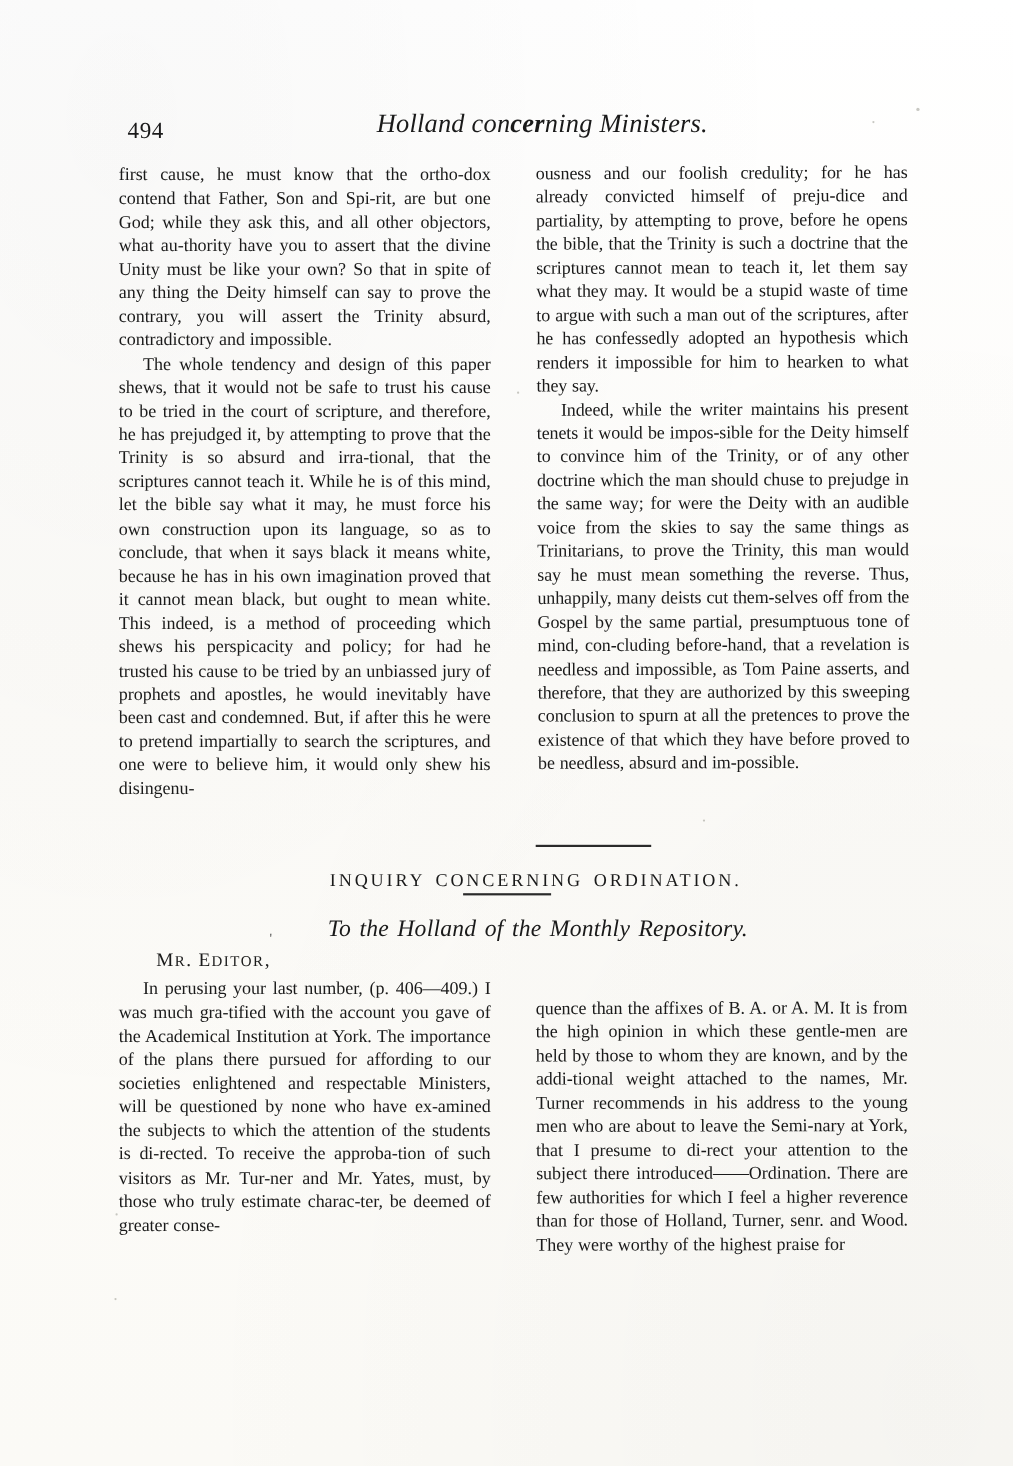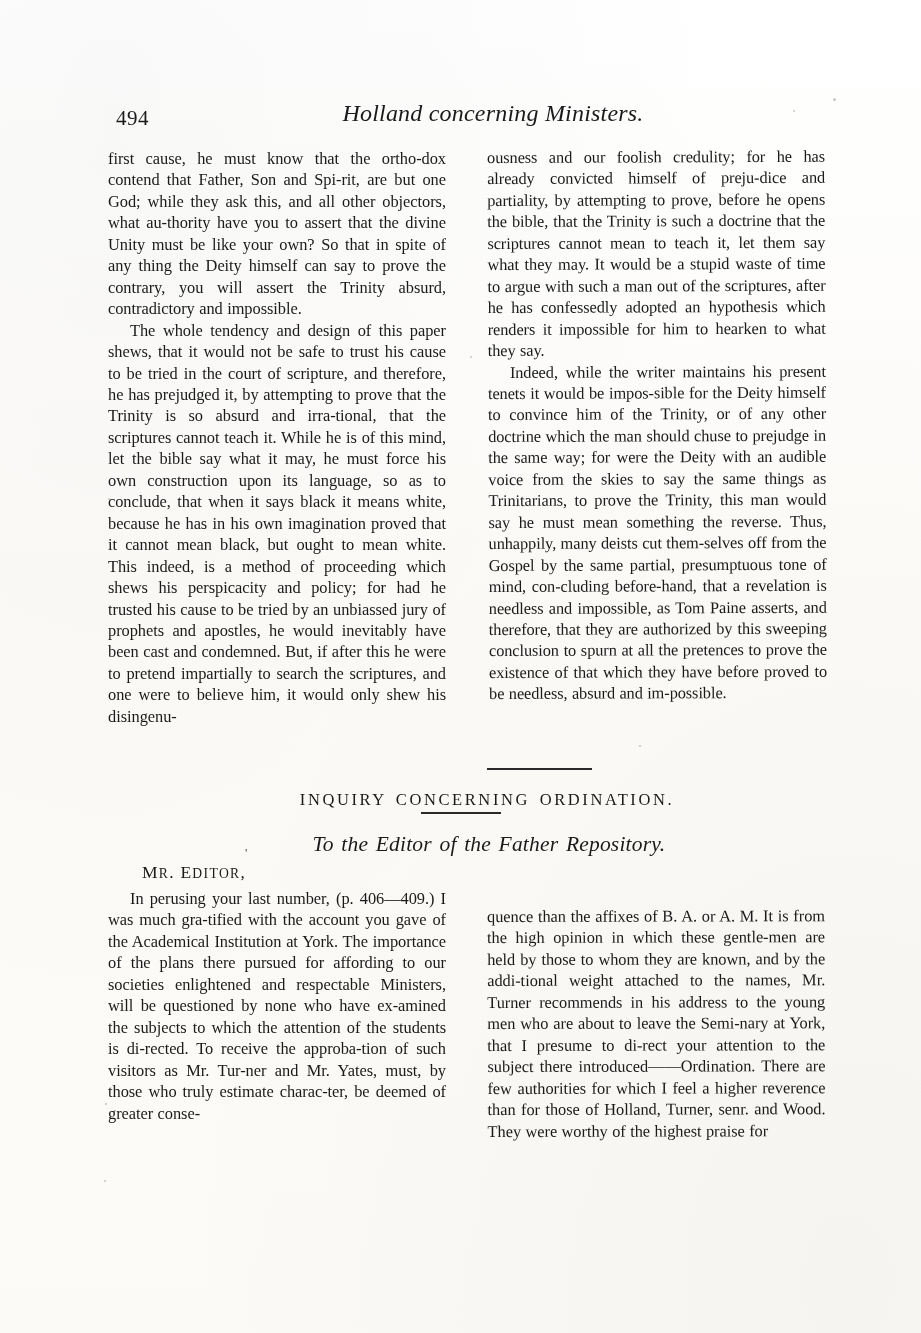--- a/index.html
+++ b/index.html
@@ -59,21 +59,21 @@
     left: 0;
     right: 0;
     top: 0;
     text-align: center;
     font-style: italic;
     font-size: 24px;
     letter-spacing: 0.2px;
     transform: translateX(20px);
   }
   .head-title b {
-    font-weight: 400;
+    font-weight: 700;
   }
 
   
   .col {
     position: absolute;
     width: 338px;
     text-align: justify;
     text-align-last: left;
     font-size: 16.4px;
     line-height: 21.45px;
@@ -193,21 +193,21 @@
         <p class="noindent">ousness and our foolish credulity; for he has already convicted himself of preju-dice and partiality, by attempting to prove, before he opens the bible, that the Trinity is such a doctrine that the scriptures cannot mean to teach it, let them say what they may. It would be a stupid waste of time to argue with such a man out of the scriptures, after he has confessedly adopted an hypothesis which renders it impossible for him to hearken to what they say.</p>
         <p class="indent">Indeed, while the writer maintains his present tenets it would be impos-sible for the Deity himself to convince him of the Trinity, or of any other doctrine which the man should chuse to prejudge in the same way; for were the Deity with an audible voice from the skies to say the same things as Trinitarians, to prove the Trinity, this man would say he must mean something the reverse. Thus, unhappily, many deists cut them-selves off from the Gospel by the same partial, presumptuous tone of mind, con-cluding before-hand, that a revelation is needless and impossible, as Tom Paine asserts, and therefore, that they are authorized by this sweeping conclusion to spurn at all the pretences to prove the existence of that which they have before proved to be needless, absurd and im-possible.</p>
       </div>
     </div>
 
     <div class="rule long"></div>
 
     <div class="art-title">INQUIRY CONCERNING ORDINATION.</div>
     <div class="rule short"></div>
     <div class="dot-left">'</div>
-    <div class="salutation-line">To  the Editor of the Father Repository.</div>
+    <div class="salutation-line">To  the Holland of the Monthly Repository.</div>
 
     <div class="mr-editor"><span>M</span><span class="sc">R</span><span>. E</span><span class="sc">DITOR</span><span>,</span></div>
 
     <div class="sec-b">
       <div class="col left">
         <p class="indent">In perusing your last number, (p. 406—409.) I was much gra-tified with the account you gave of the Academical Institution at York. The importance of the plans there pursued for affording to our societies enlightened and respectable Ministers, will be questioned by none who have ex-amined the subjects to which the attention of the students is di-rected. To receive the approba-tion of such visitors as Mr. Tur-ner and Mr. Yates, must, by those who truly estimate charac-ter, be deemed of greater conse-</p>
       </div>
       <div class="col right">
         <p class="noindent">quence than the affixes of B. A. or A. M. It is from the high opinion in which these gentle-men are held by those to whom they are known, and by the addi-tional weight attached to the names, Mr. Turner recommends in his address to the young men who are about to leave the Semi-nary at York, that I presume to di-rect your attention to the subject there introduced——Ordination. There are few authorities for which I feel a higher reverence than for those of Holland, Turner, senr. and Wood. They were worthy of the highest praise for</p>
       </div>

